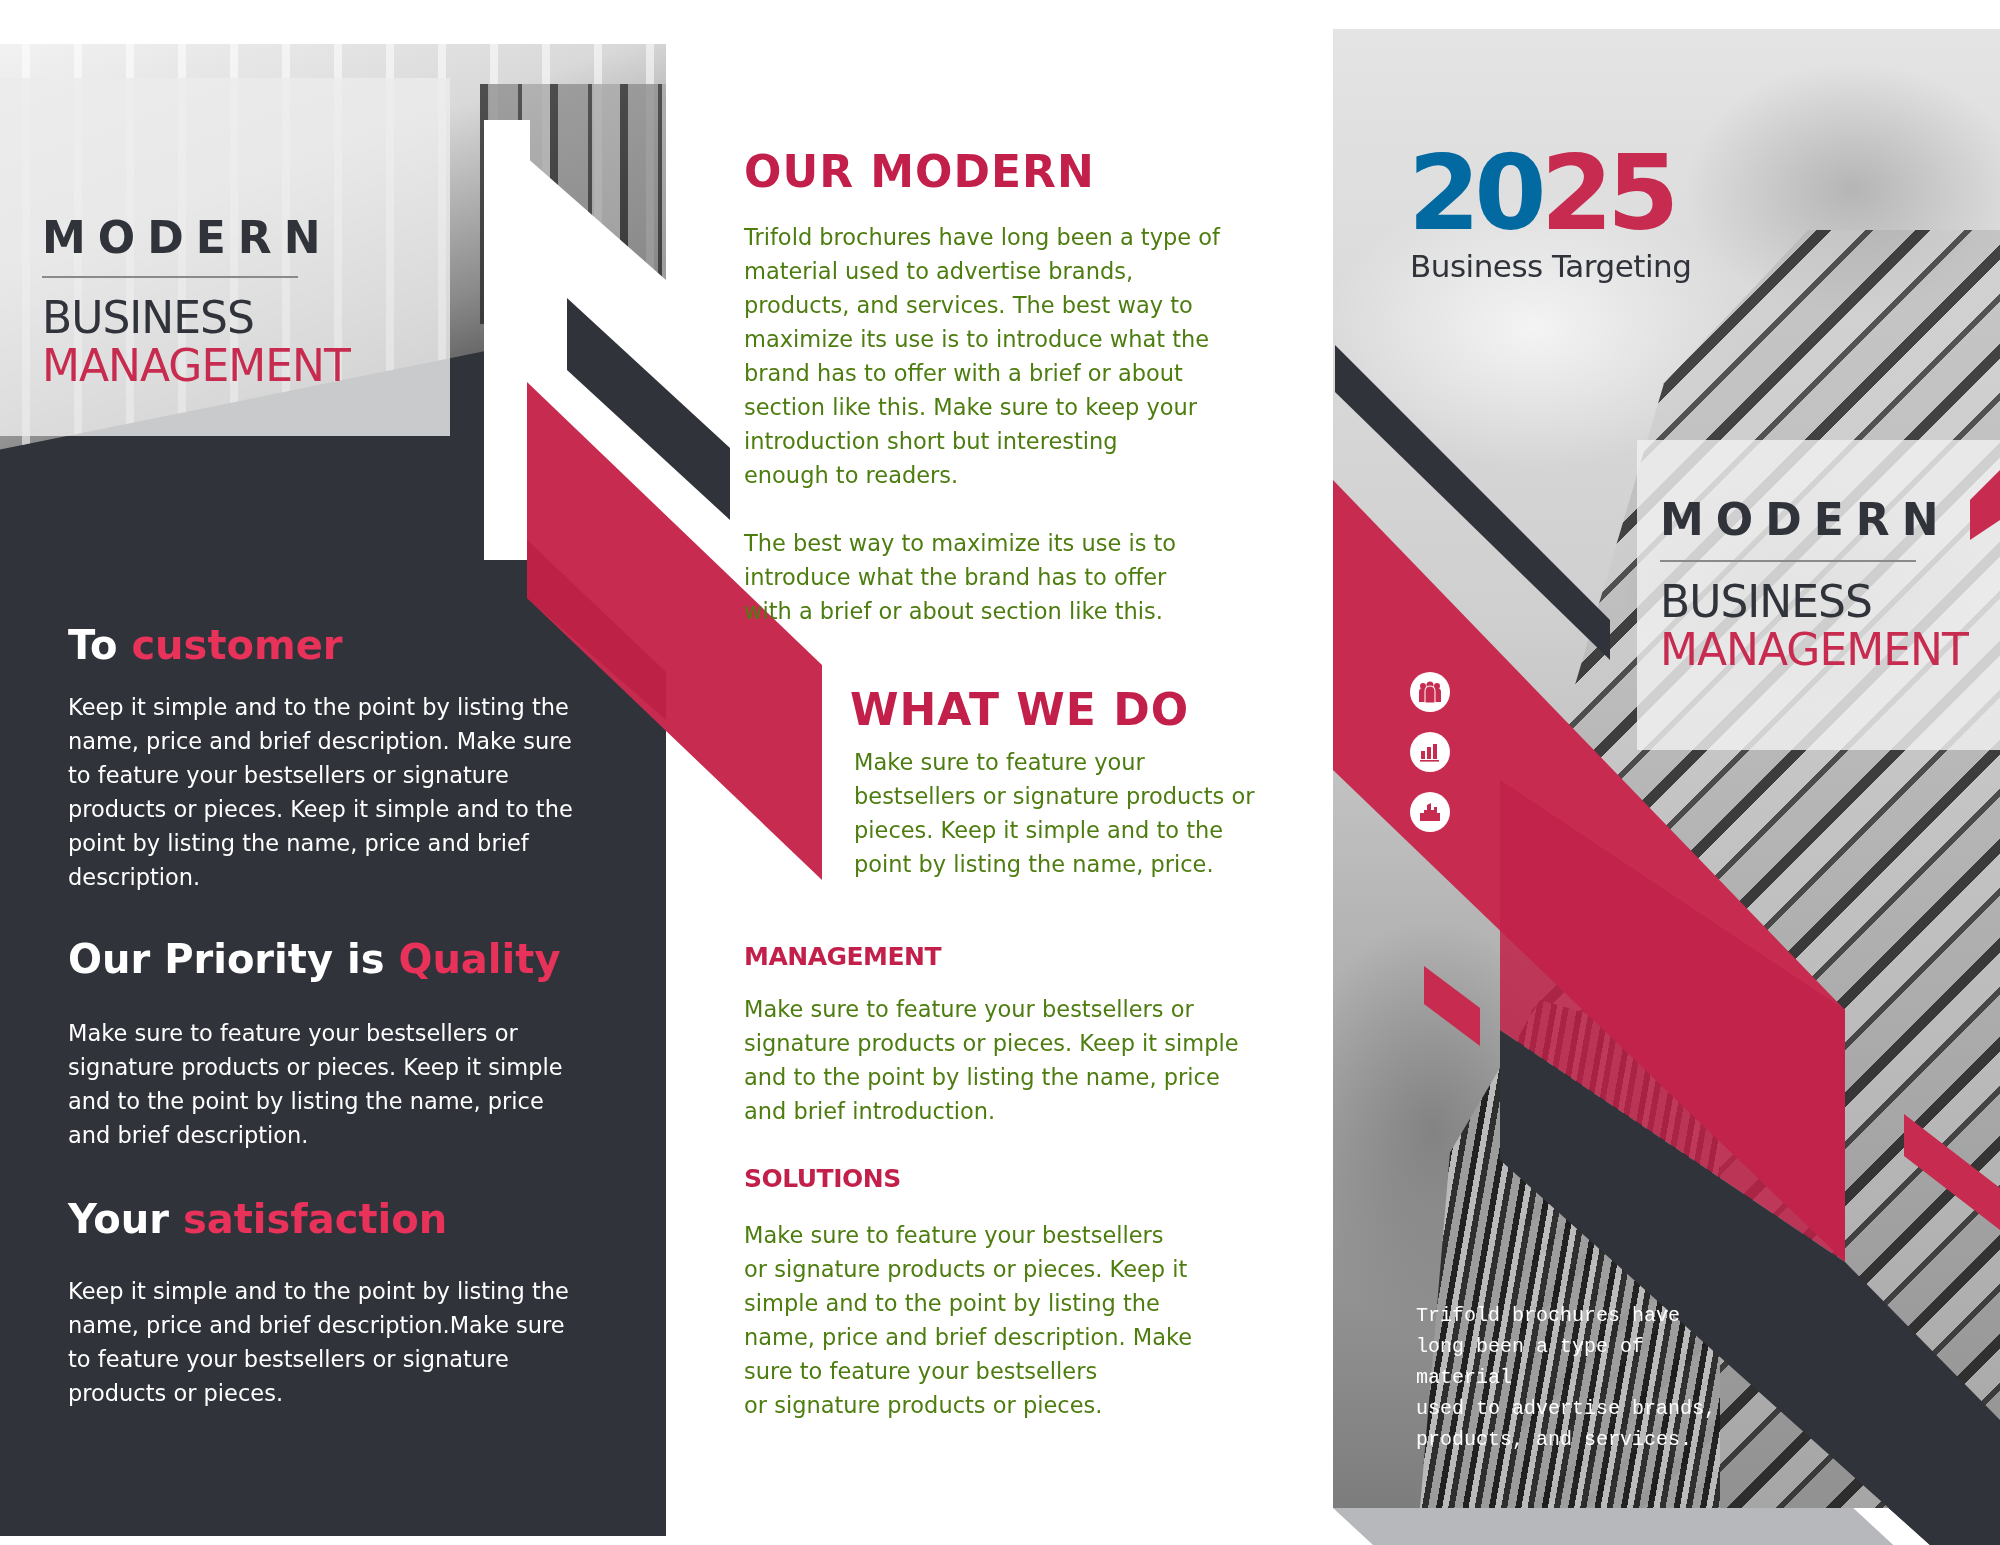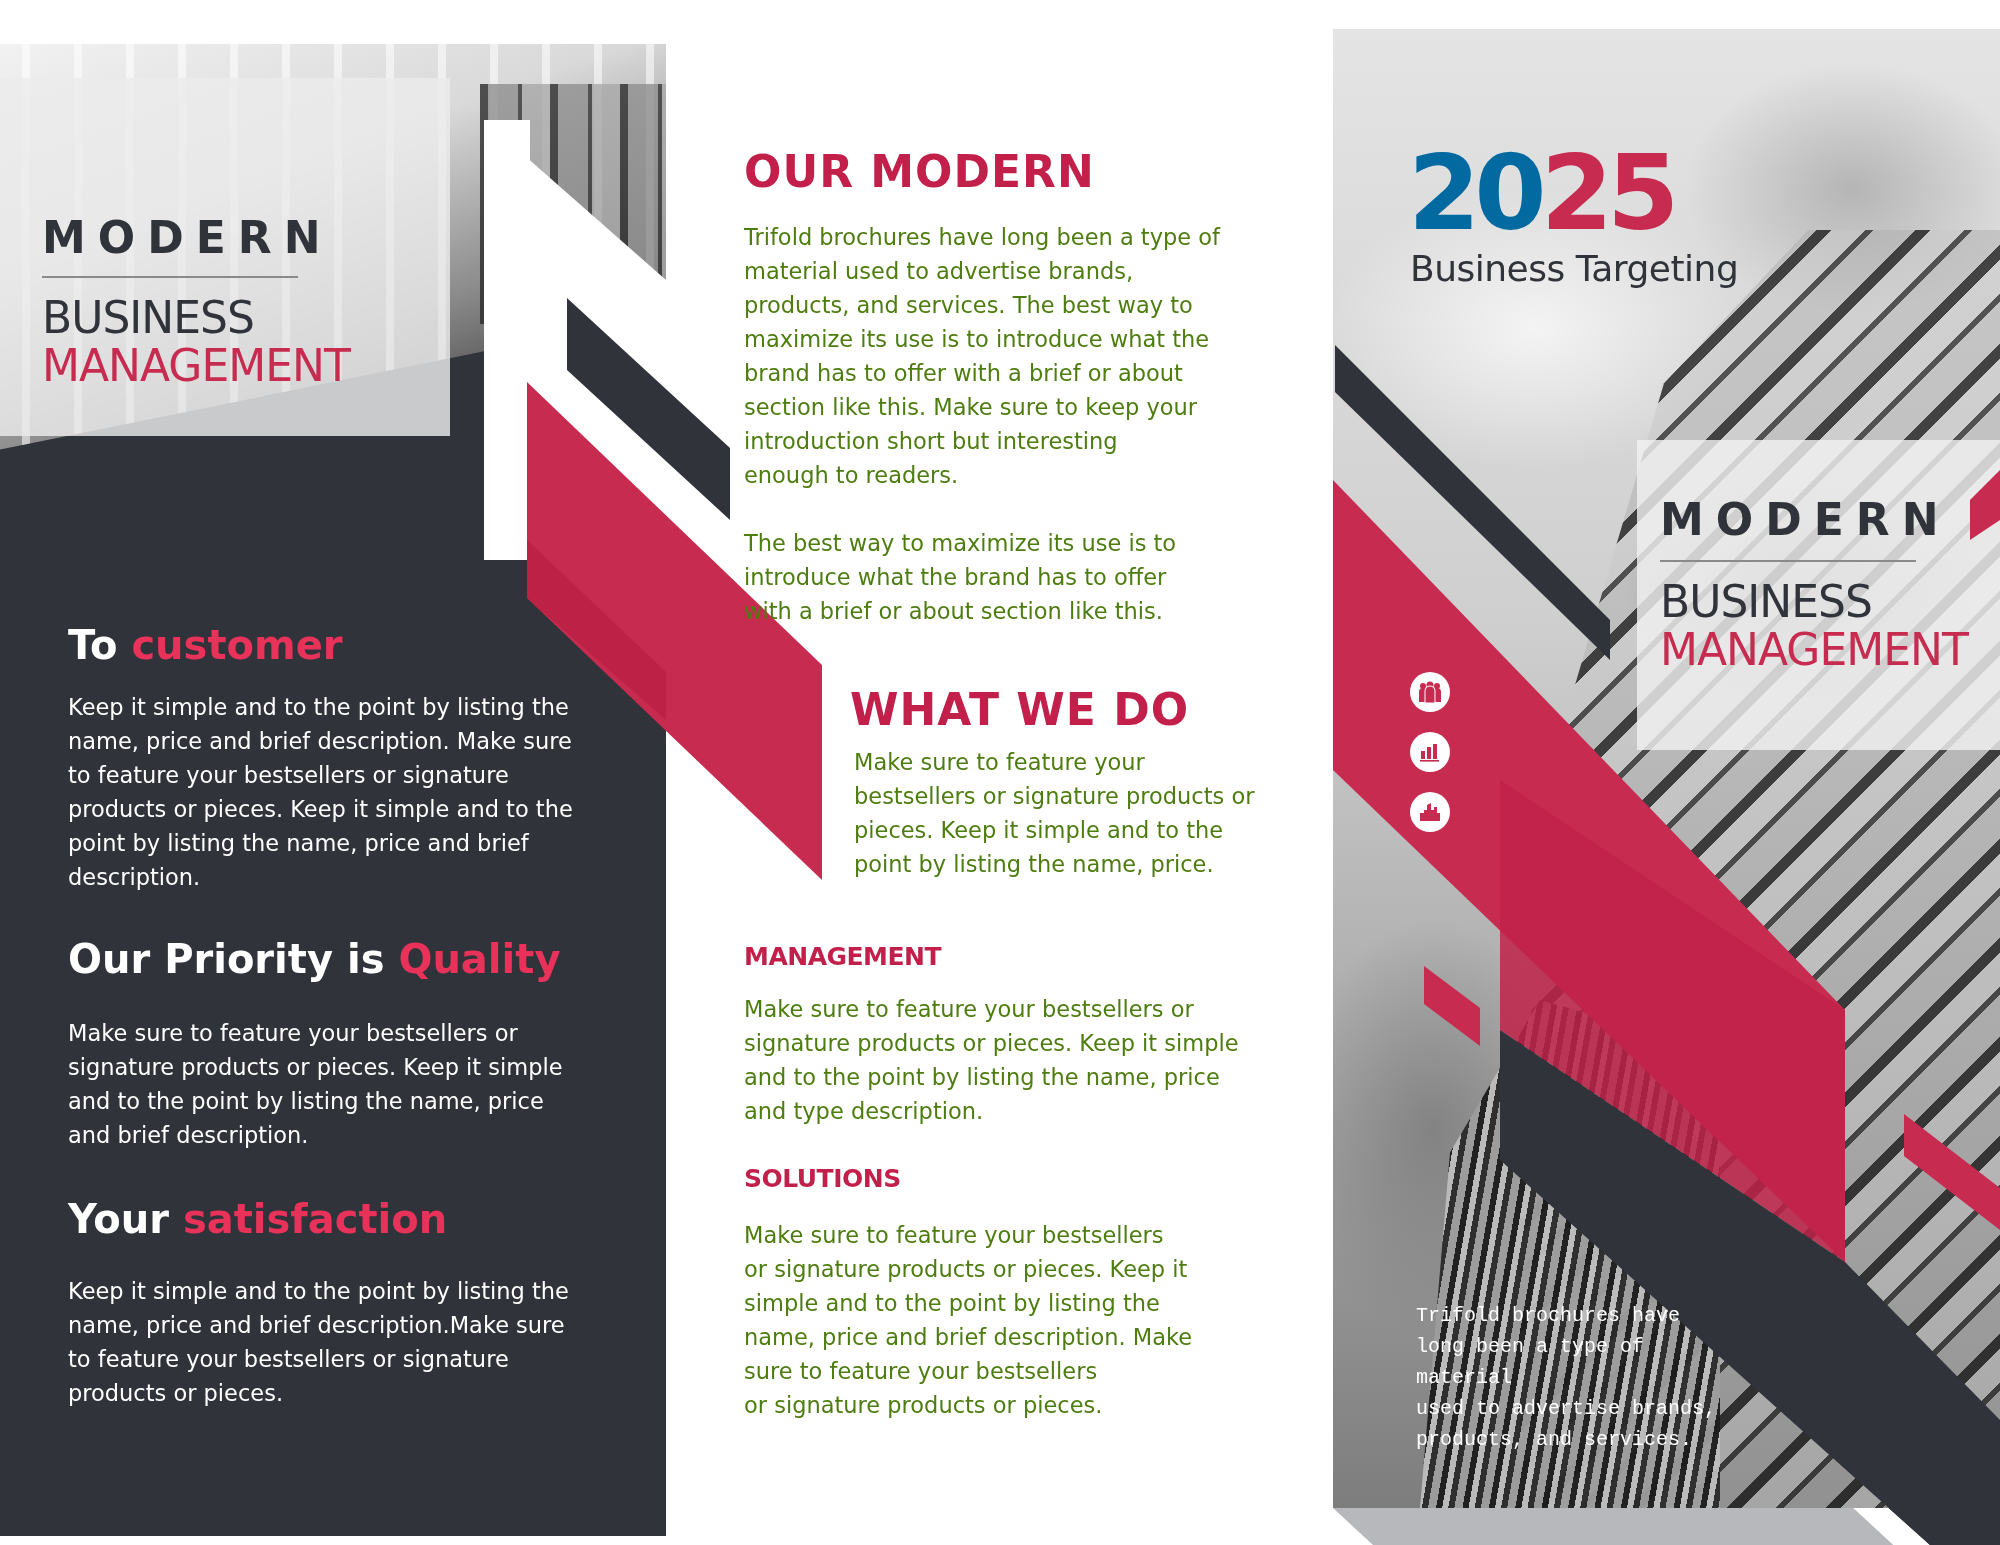--- a/index.html
+++ b/index.html
@@ -77,21 +77,21 @@
     background: repeating-linear-gradient(100deg, #1c1c1c 0 6px, #bdbdbd 6px 12px, #2a2a2a 12px 18px, #9d9d9d 18px 26px);
     clip-path: polygon(10% 30%, 40% 0, 100% 10%, 100% 100%, 0 100%);
     opacity:0.95;
   }
   #right-graybar { left:1333px; top:1508px; width:667px; height:37px; background:#b7b8bb;
     clip-path: polygon(0 0, 78% 0, 84% 100%, 6% 100%); }
 
   #year { left:1408px; top:138px; font-family:"DejaVu Sans", sans-serif; font-weight:bold; font-size:104px; letter-spacing:-6px; line-height:110px; }
   #year .y1 { color:#0369a1; }
   #year .y2 { color:#c72b4f; }
-  #year-sub { left:1410px; top:248px; font-family:"DejaVu Sans", sans-serif; font-size:36px; color:#30333a; letter-spacing:-0.5px; }
+  #year-sub { left:1410px; top:248px; font-family:"DejaVu Sans", sans-serif; font-size:31px; color:#30333a; letter-spacing:-0.5px; }
 
   #right-title-box { left:1637px; top:440px; width:363px; height:310px; background:rgba(240,240,240,0.82); }
   #right-modern { left:1660px; top:494px; font-size:44px; }
   #right-rule { left:1660px; top:560px; width:256px; }
   #right-business { left:1660px; top:578px; font-size:44px; line-height:48px; letter-spacing:-1px; }
   #right-mgmt { left:1660px; top:626px; font-size:44px; line-height:48px; letter-spacing:-1px; }
 
   .icon-circle { position:absolute; width:40px; height:40px; border-radius:50%; background:#ffffff; display:flex; align-items:center; justify-content:center; }
   #icon-team { left:1410px; top:672px; }
   #icon-chart { left:1410px; top:732px; }
@@ -165,21 +165,21 @@
 <div id="mh2" class="abs mid-h1">WHAT WE DO</div>
 <div id="mp3" class="abs mid-p">Make sure to feature your
 bestsellers or signature products or
 pieces. Keep it simple and to the
 point by listing the name, price.</div>
 
 <div id="mh3" class="abs mid-h2">MANAGEMENT</div>
 <div id="mp4" class="abs mid-p">Make sure to feature your bestsellers or
 signature products or pieces. Keep it simple
 and to the point by listing the name, price
-and type description.</div>
+and brief introduction.</div>
 
 <div id="mh4" class="abs mid-h2">SOLUTIONS</div>
 <div id="mp5" class="abs mid-p">Make sure to feature your bestsellers
 or signature products or pieces. Keep it
 simple and to the point by listing the
 name, price and brief description. Make
 sure to feature your bestsellers
 or signature products or pieces.</div>
 
 <div id="right-panel" class="abs"></div>

